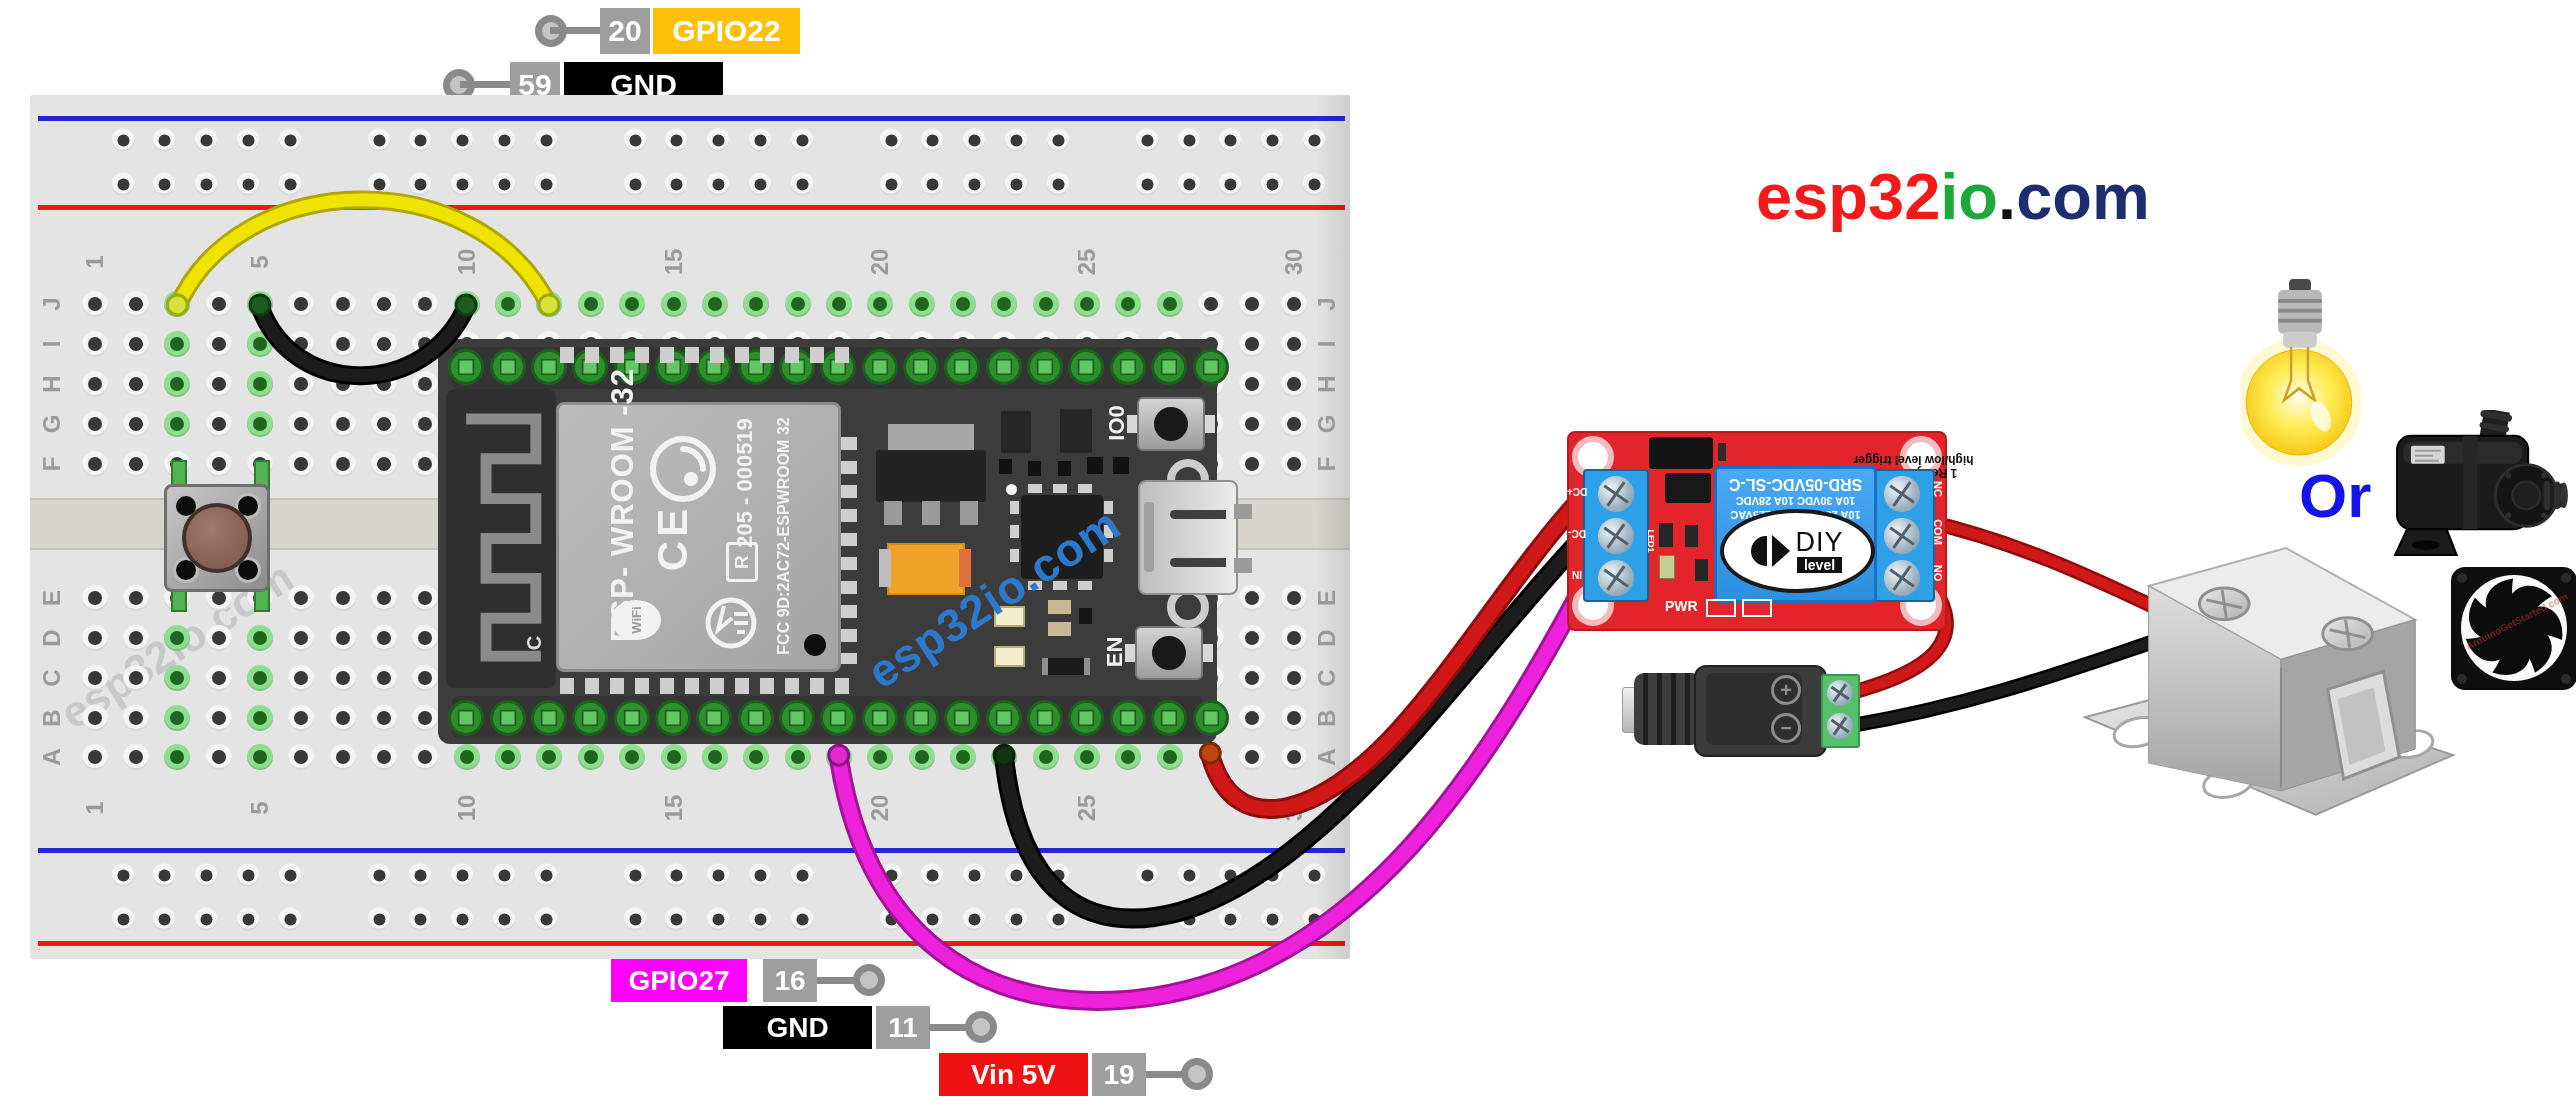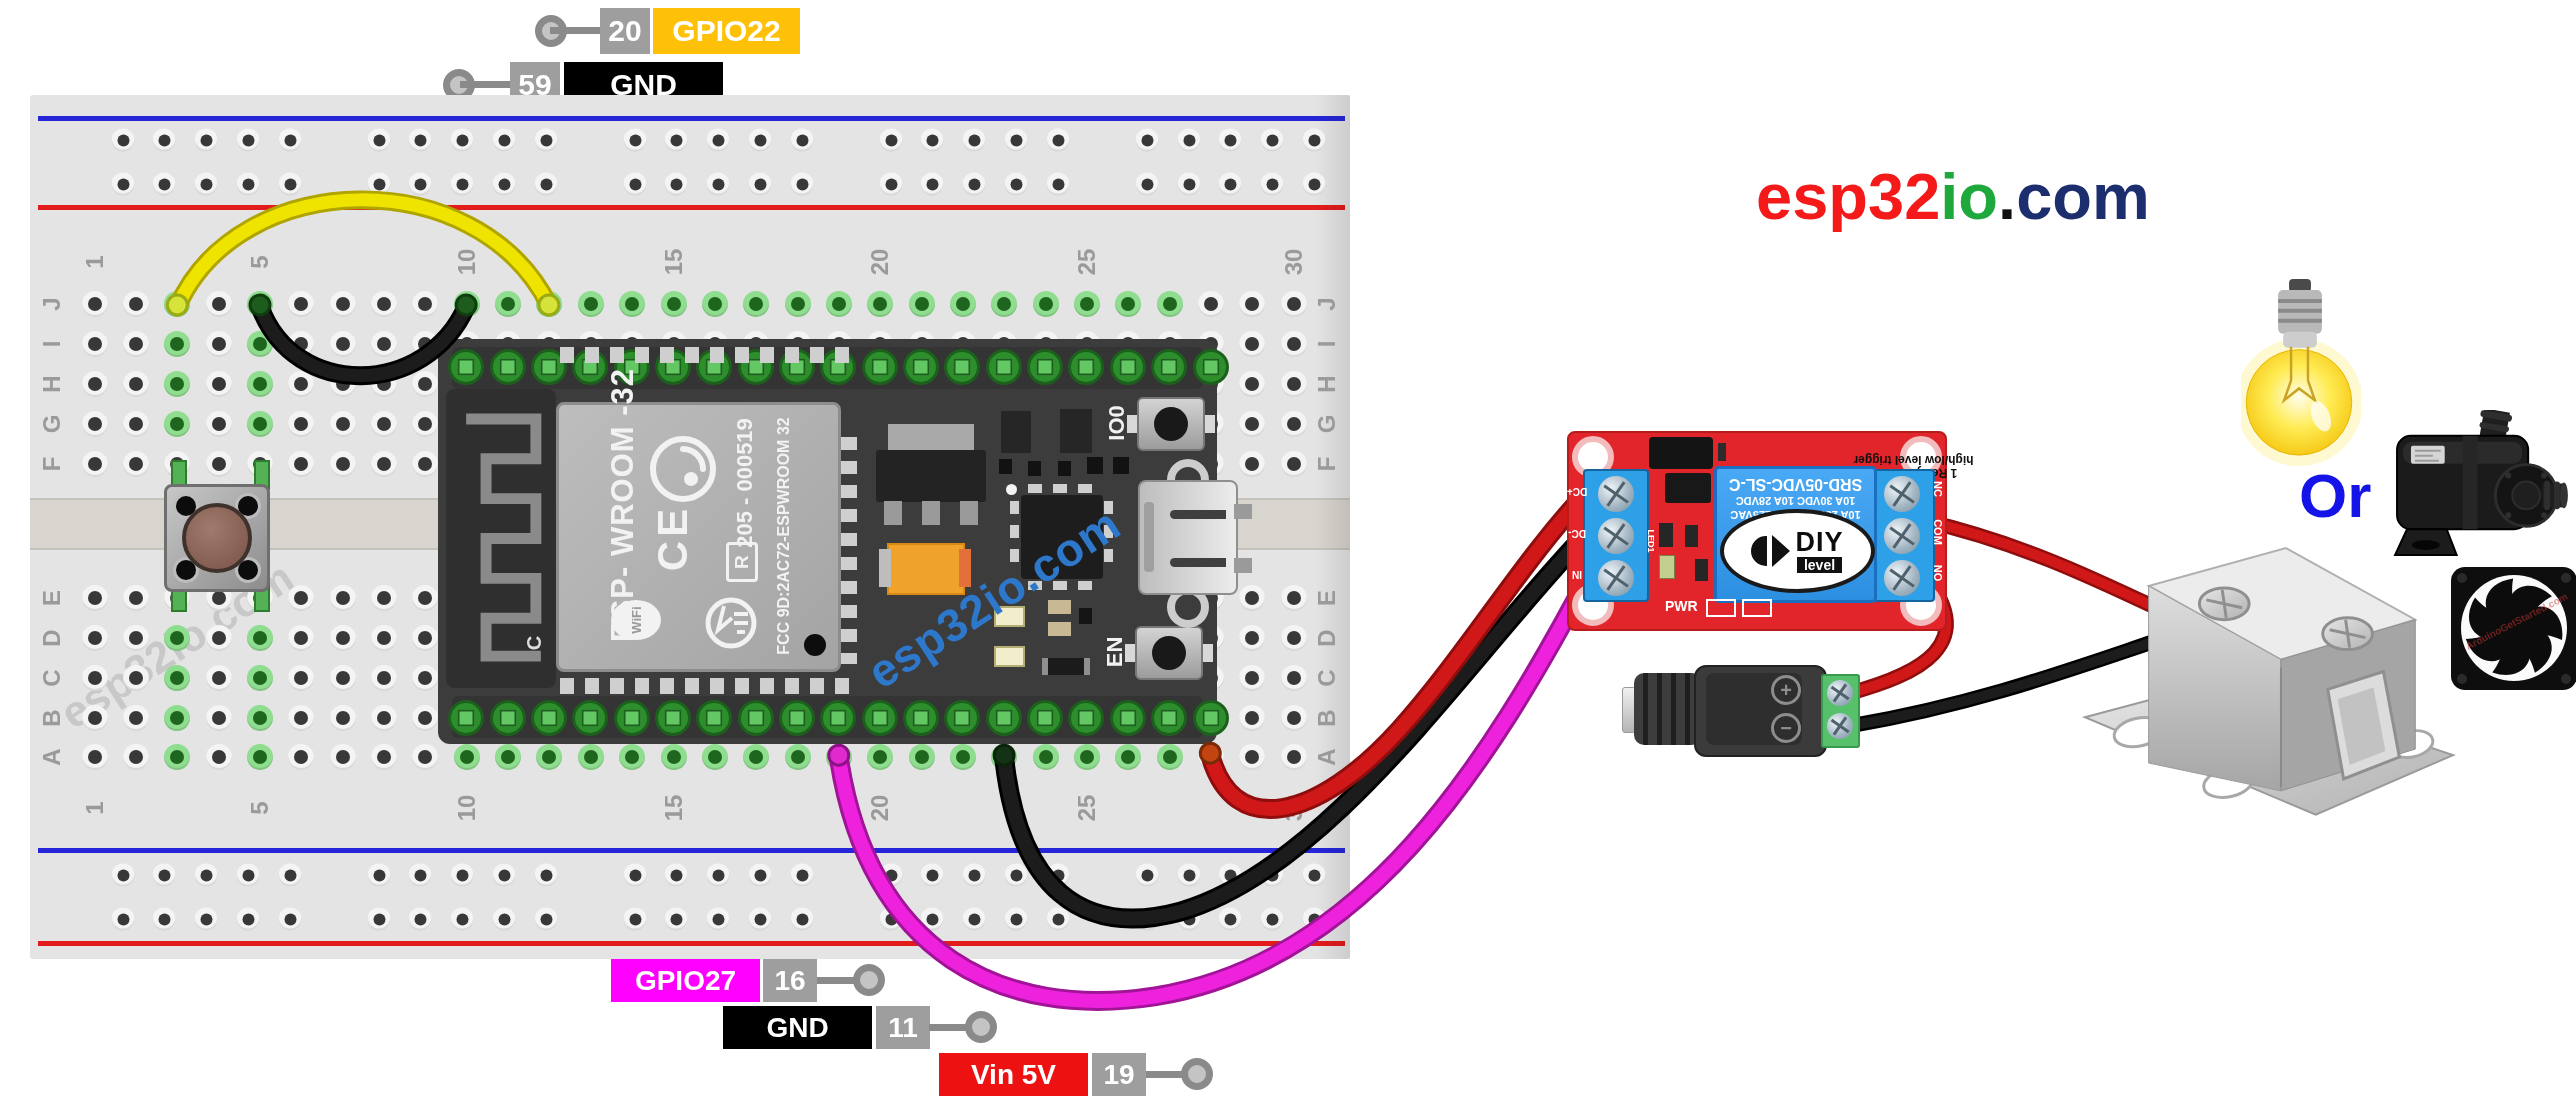--- a/index.html
+++ b/index.html
@@ -93,21 +93,21 @@
   #relay-cube .txt{position:absolute;inset:0;display:flex;flex-direction:column;align-items:center;
      justify-content:flex-end;gap:2px;transform:rotate(180deg);color:#fff;font-weight:bold;
      padding-bottom:6px;box-sizing:border-box;}
   #diy-oval{position:absolute;left:151px;top:76px;width:147px;height:76px;border-radius:50%;
      background:#fff;border:4px solid #1a1a1a;display:flex;align-items:center;justify-content:center;
      gap:5px;z-index:2;}
   .diy-m1{width:16px;height:30px;background:#111;border-radius:16px 0 0 16px;}
   .diy-m2{width:0;height:0;border-top:16px solid transparent;border-bottom:16px solid transparent;
      border-left:18px solid #111;}
   .diy-txt{display:flex;flex-direction:column;align-items:center;line-height:1;}
-  .diy-txt .t1{font-size:27px;font-weight:bold;color:#0d0d0d;letter-spacing:1px;}
+  .diy-txt .t1{font-size:27px;font-weight:normal;color:#0d0d0d;letter-spacing:1px;}
   .diy-txt .t2{font-size:14px;font-weight:bold;color:#fff;background:#111;padding:1px 7px;margin-top:1px;}
   .relay-silk{position:absolute;left:183px;top:4px;width:161px;transform:rotate(180deg);
      text-align:center;color:#101010;font-weight:bold;font-size:12px;line-height:13px;}
   .relay-smd{position:absolute;background:#262626;}
   .term-lab{color:#fff;font-weight:bold;font-size:11px;}
 
   
   #adapter{position:absolute;left:1622px;top:661px;width:234px;height:95px;z-index:6;}
   #adapter .tip{position:absolute;left:0;top:26px;width:12px;height:44px;
      background:linear-gradient(#f0f0f0,#b5b5b5);border-radius:3px;border:1px solid #9a9a9a;}
@@ -1809,21 +1809,21 @@
       </g>
       <circle cx="64" cy="62" r="17" fill="#0c0c0c"></circle>
     </g>
     <text x="18" y="84" font-size="10" fill="#cc3333" opacity="0.5" transform="rotate(-27 18 84)" font-family="Liberation Sans, sans-serif" font-weight="bold">ArduinoGetStarted.com</text>
   </svg>
 
   <div id="logo"><span style="color: rgb(245, 26, 26);">esp32</span><span style="color: rgb(31, 168, 60);">io</span><span style="color: rgb(17, 17, 17);">.</span><span style="color: rgb(29, 46, 110);">com</span></div>
   <div id="or-label">Or</div>
 
   <div>
-    <div class="leg-box leg-bot" style="left:611px;top:959px;width:149px;background:#FF00FF;">GPIO27</div>
+    <div class="leg-box leg-bot" style="left:611px;top:959px;width:136px;background:#FF00FF;">GPIO27</div>
     <div class="leg-box leg-bot leg-gray" style="left:763px;top:959px;width:54px;">16</div>
     <span class="leg-line" style="left:817px;top:977px;width:40px;"></span>
     <span class="leg-circle" style="left:853px;top:964px;"></span>
   </div>
   <div>
     <div class="leg-box leg-bot" style="left:723px;top:1006px;width:149px;background:#000;">GND</div>
     <div class="leg-box leg-bot leg-gray" style="left:876px;top:1006px;width:54px;">11</div>
     <span class="leg-line" style="left:929px;top:1024px;width:40px;"></span>
     <span class="leg-circle" style="left:965px;top:1011px;"></span>
   </div>

